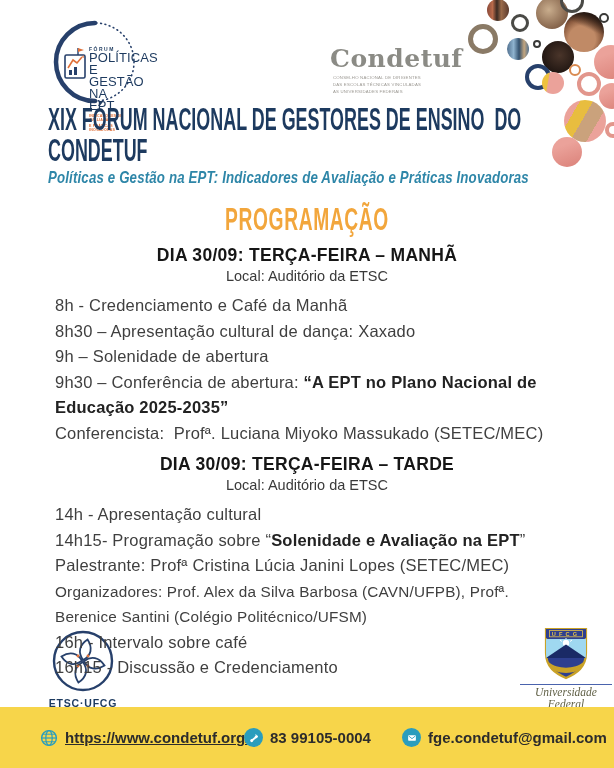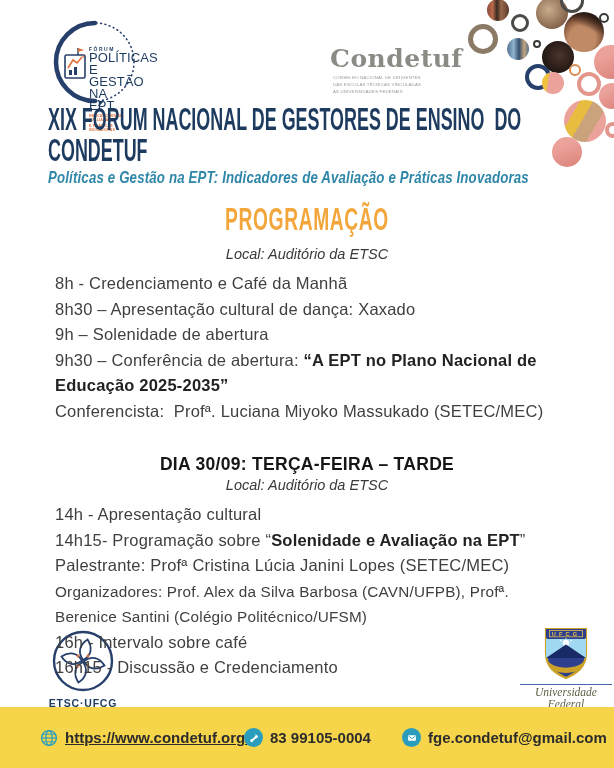--- a/index.html
+++ b/index.html
@@ -57,21 +57,21 @@
     position:absolute; left:0; right:0; top:202px; text-align:center;
     font-size:31px; font-weight:bold; color:var(--heading-orange);
     transform:scaleX(0.62); letter-spacing:1px;
   }
 
   
   .session { position:absolute; left:0; right:0; }
   .session.s1 { top:244px; }
   .session.s2 { top:453px; }
   .session-title { text-align:center; font-size:17.5px; line-height:22px; font-weight:bold; color:#161616; letter-spacing:0.3px; }
-  .session-loc   { text-align:center; font-size:14.5px; line-height:20px; color:#3a3a3a;font-style:italic; }
+  .session-loc   { text-align:center; font-size:14.5px; line-height:20px; color:#3a3a3a; }
   .items { margin-top:7px; padding:0 38px 0 55px; }
   .items .line { font-size:16.5px; line-height:25.5px; color:#3f3f3f; letter-spacing:0.2px; white-space:pre-wrap; }
   .items .line.small { font-size:15.3px; }
   .items .line .b { font-weight:bold; color:#222; }
 
   
   .etsc-logo { position:absolute; left:8px; top:630px; width:72px; text-align:center; z-index:0;margin-left:39px; }
   .etsc-label { margin-top:1px; font-size:10.5px; font-weight:bold; color:var(--navy); letter-spacing:0.8px; }
   .etsc-caption-bar { margin:2px auto 0; width:64px; height:4px; background:#bcd5e8; border-radius:1px; }
 
@@ -151,20 +151,21 @@
     <div class="circ r-coral" style="left:605px; top:122px; width:16px; height:16px;"></div>
     <div class="circ f-pink" style="left:552px; top:137px; width:30px; height:30px;"></div>
   </div>
 
   <h1 class="event-title"><span>XIX FÓRUM NACIONAL DE GESTORES DE ENSINO  DO</span><br><span>CONDETUF</span></h1>
   <div class="subtitle">Políticas e Gestão na EPT: Indicadores de Avaliação e Práticas Inovadoras</div>
 
   <h2 class="prog-heading">PROGRAMAÇÃO</h2>
 
   <section class="session s1">
+    <div class="session-title">DIA 30/09: TERÇA-FEIRA – MANHÃ</div>
     <div class="session-loc">Local: Auditório da ETSC</div>
     <div class="items">
         <p class="line"><span>8h - Credenciamento e Café da Manhã</span></p>
         <p class="line"><span>8h30 – Apresentação cultural de dança: Xaxado</span></p>
         <p class="line"><span>9h – Solenidade de abertura</span></p>
         <p class="line"><span>9h30 – Conferência de abertura: </span><span class="b">“A EPT no Plano Nacional de Educação 2025-2035”</span></p>
         <p class="line"><span>Conferencista:  Profª. Luciana Miyoko Massukado (SETEC/MEC)</span></p>
       </div>
   </section>
 

